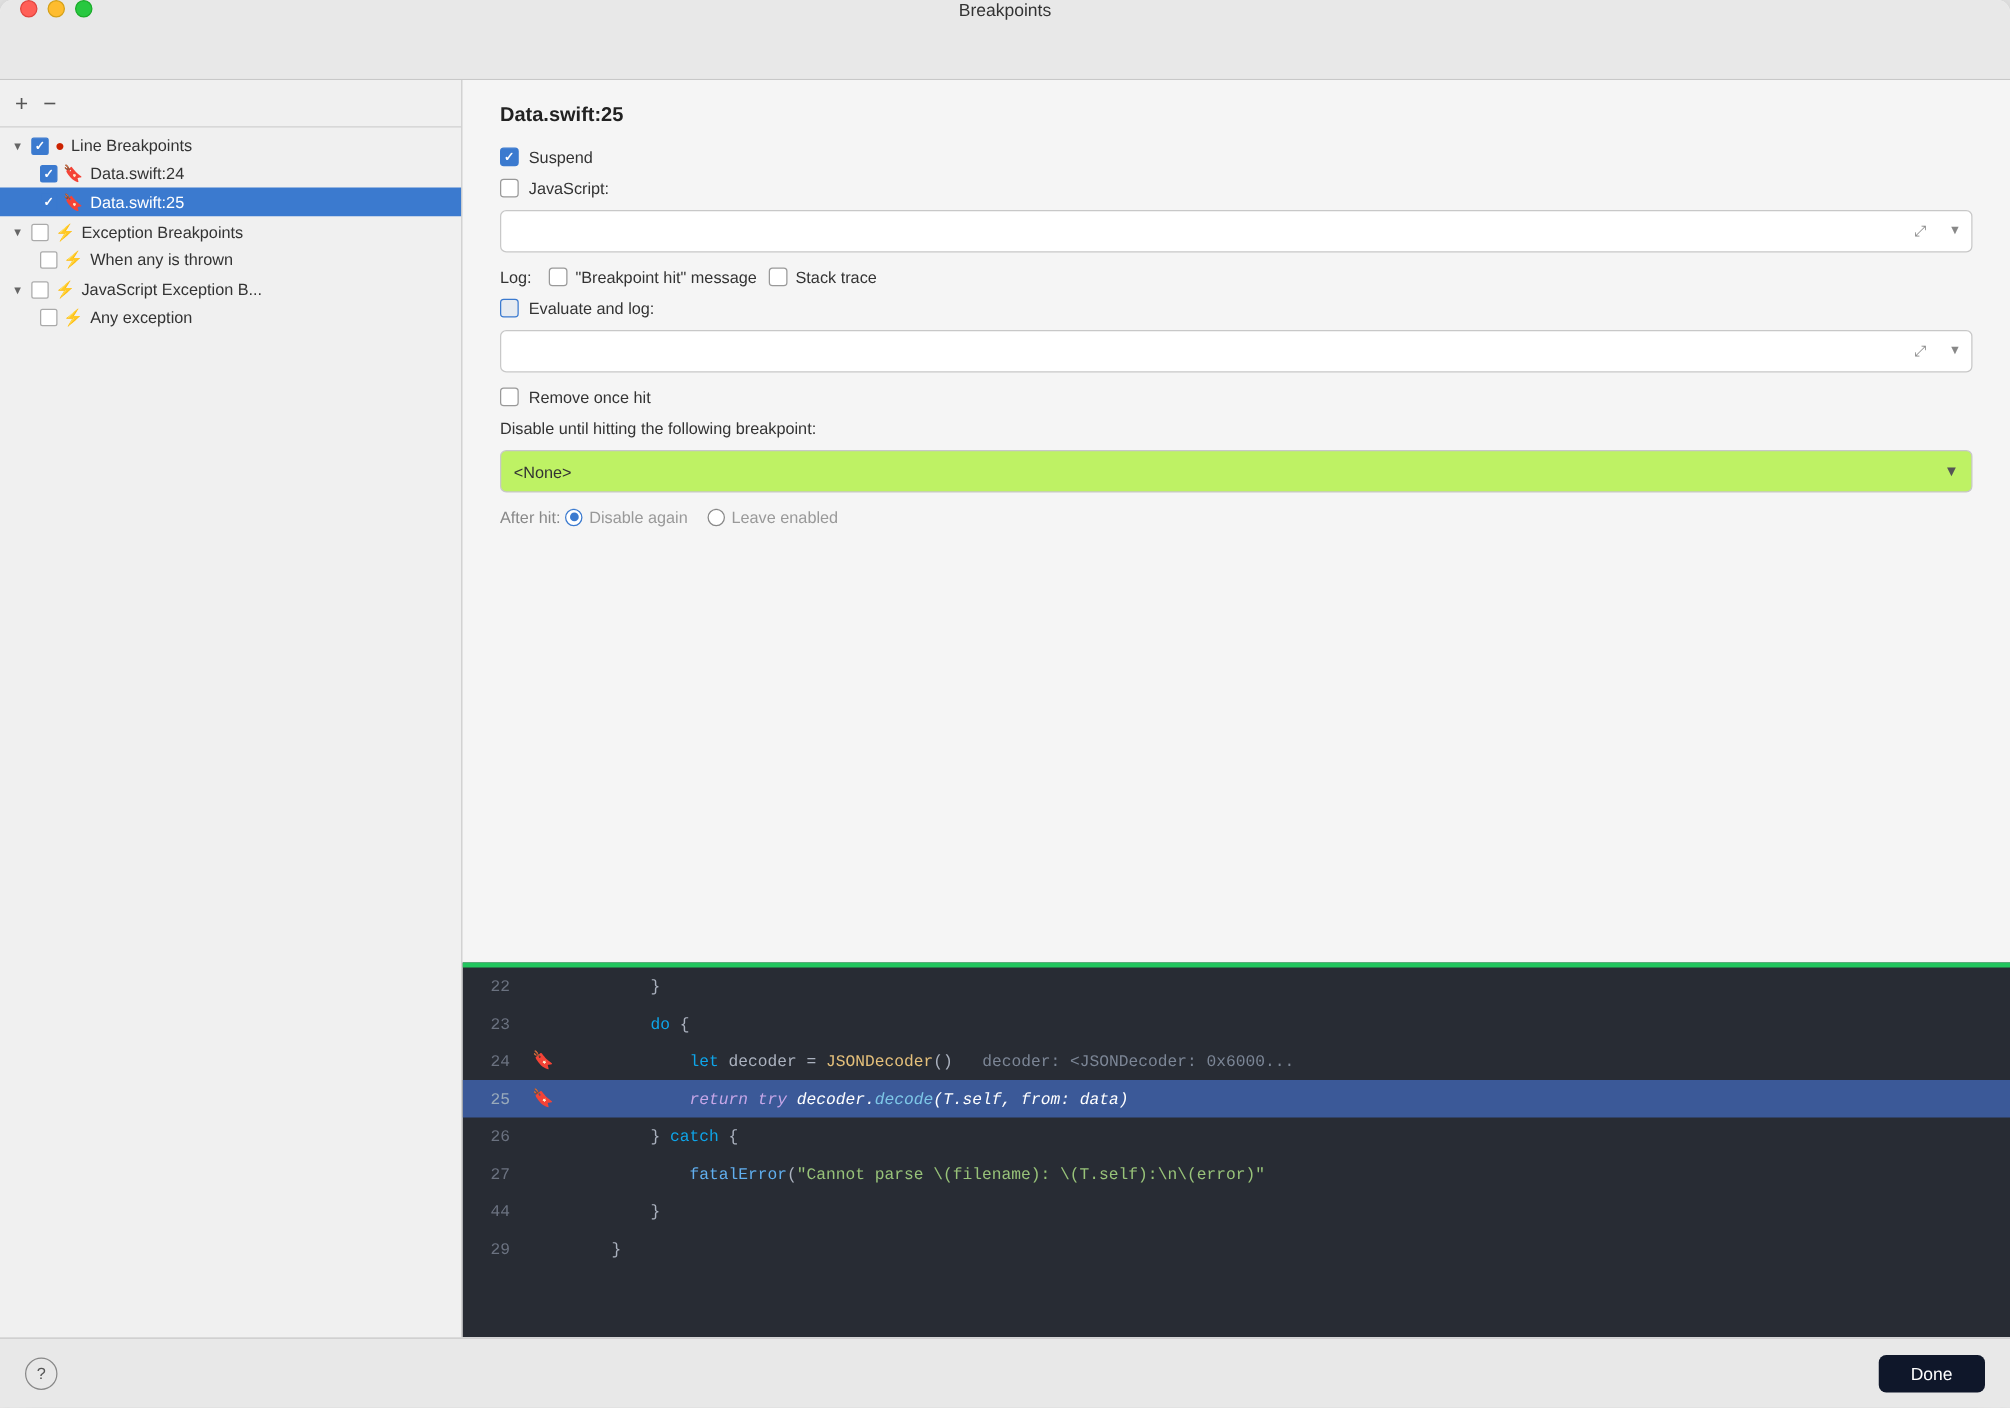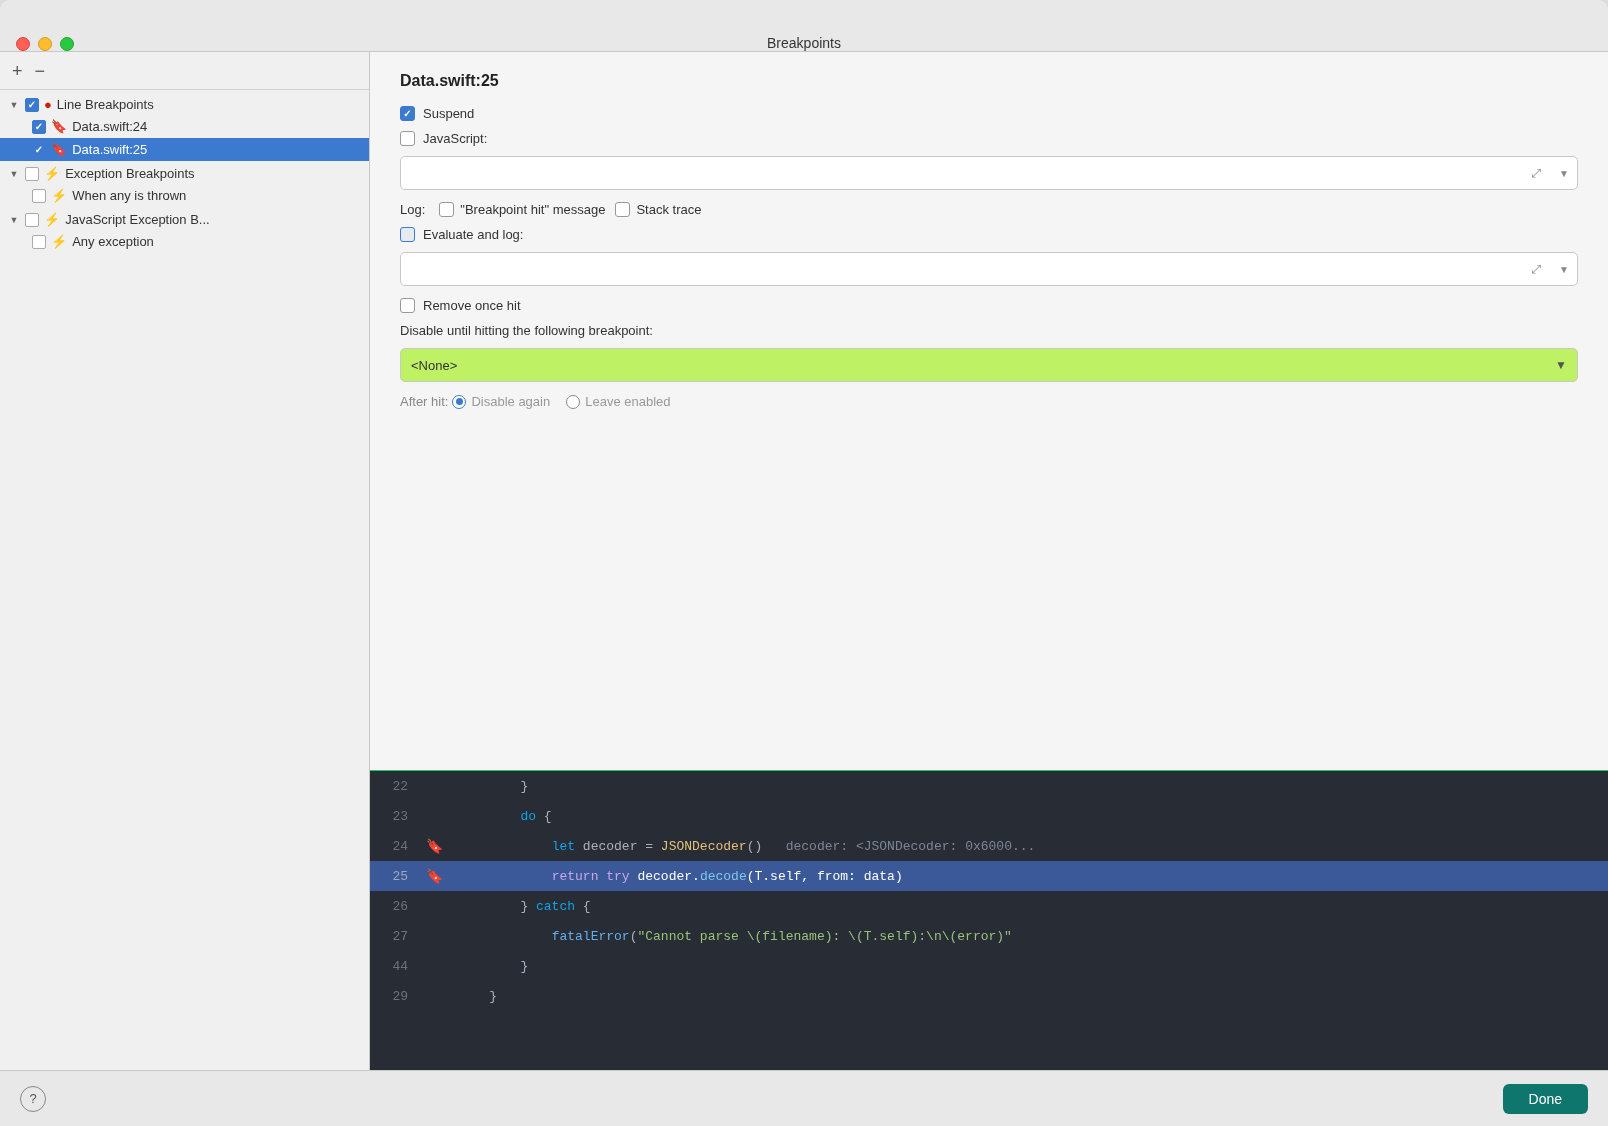--- a/index.html
+++ b/index.html
@@ -16,26 +16,26 @@
       width: 1608px;
       height: 1126px;
       background: #f5f5f5;
       border-radius: 10px;
       box-shadow: 0 4px 30px rgba(0,0,0,0.3);
       display: flex;
       flex-direction: column;
     }
 
     .titlebar {
-      height: 52px;
+      height: 64px;
       background: #e8e8e8;
       border-bottom: 1px solid #c8c8c8;
       border-radius: 10px 10px 0 0;
       display: flex;
-      align-items: flex-end;
+      align-items: flex-start;
       justify-content: center;
       position: relative;
       flex-shrink: 0;
     }
 
     .traffic-lights {
       position: absolute;
       left: 16px;
       display: flex;
       gap: 8px;
@@ -353,21 +353,21 @@
     .radio-label {
       font-size: 13px;
       color: #999;
     }
 
     
     .code-panel {
       height: 300px;
       background: #282c34;
       overflow: hidden;
-      border-top: 1px solid #22c55e;
+      border-top: 4px solid #22c55e;
       font-family: "Menlo", "Monaco", "Courier New", monospace;
       font-size: 13px;
     }
 
     .code-lines {
       display: flex;
       flex-direction: column;
       overflow-y: auto;
       height: 100%;
     }
@@ -404,20 +404,21 @@
       padding: 2px 8px;
       color: #abb2bf;
       white-space: pre;
     }
 
     .code-line.active {
       background: #3b5998;
     }
     .code-line.active .code-line-content {
       color: white;
+      font-style: italic;
     }
 
     .code-kw { color: #0ea5e9; }
     .code-fn { color: #61afef; }
     .code-str { color: #98c379; }
     .code-type { color: #e5c07b; }
     .code-comment { color: #7c8696; }
     .code-white { color: #abb2bf; }
     .code-active-text { color: white; }
 
@@ -440,21 +441,21 @@
       border: 1.5px solid #888;
       display: flex;
       align-items: center;
       justify-content: center;
       color: #555;
       font-size: 13px;
       cursor: pointer;
     }
 
     .done-btn {
-      background: #0f766e;
+      background: #0f172a;
       color: white;
       border: none;
       border-radius: 6px;
       padding: 7px 26px;
       font-size: 14px;
       font-weight: 500;
       cursor: pointer;
     }
   </style>
 </head>

